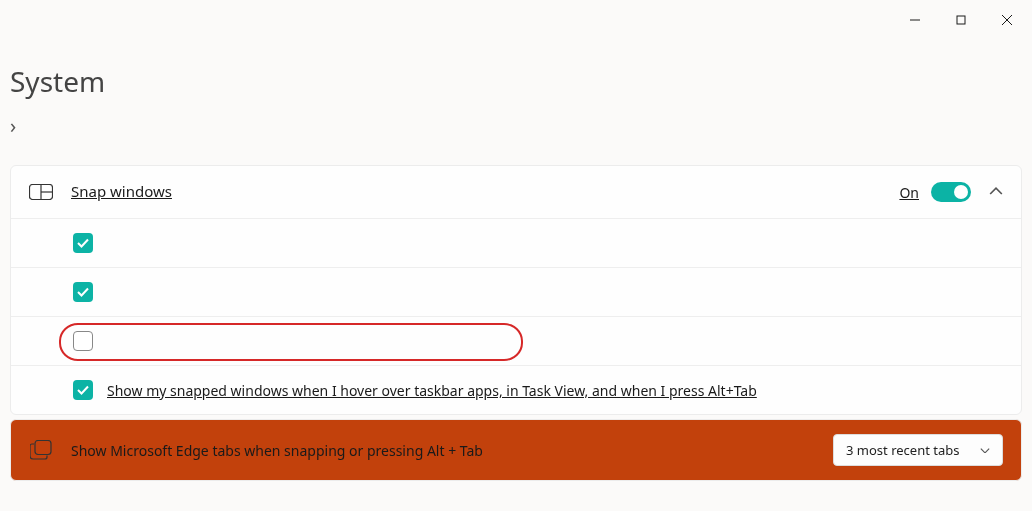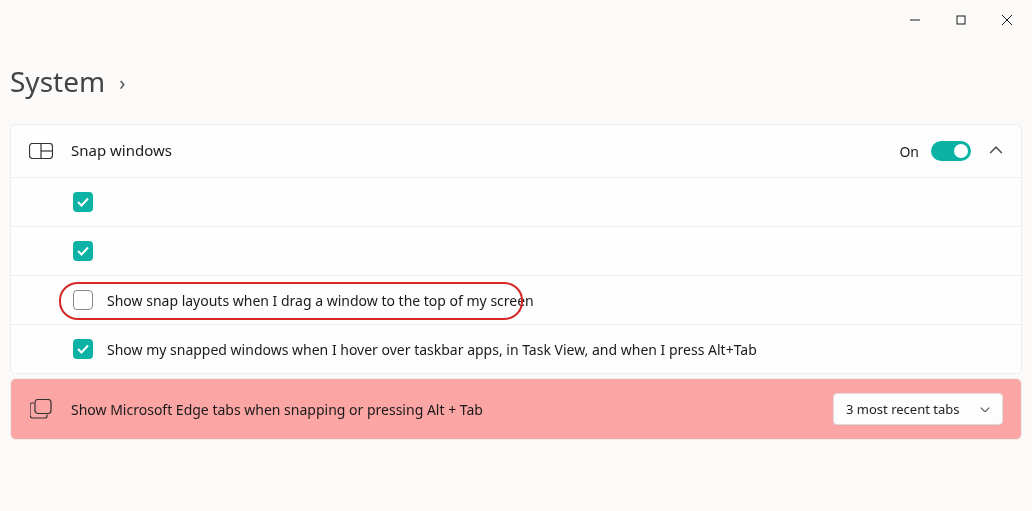--- a/index.html
+++ b/index.html
@@ -26,20 +26,21 @@
       align-items: center;
       justify-content: center;
       color: #1a1a1a;
     }
     .win-btn svg { width: 10px; height: 10px; }
     .breadcrumb {
       padding: 22px 10px 24px 10px;
       display: flex;
       align-items: baseline;
       gap: 14px;
+      flex-direction: column;
     }
     .bc-parent {
       font-size: 28px;
       font-weight: 400;
       color: #444;
     }
     .bc-sep {
       font-size: 20px;
       color: #555;
       position: relative;
@@ -51,20 +52,21 @@
       color: #111;
     }
     .content {
       padding: 0 10px;
     }
     .card {
       background: #fefefe;
       border: 1px solid #ececec;
       border-radius: 6px;
       margin-bottom: 4px;
+      text-decoration: underline;
     }
     .card-header {
       display: flex;
       align-items: center;
       padding: 14px 18px 14px 18px;
       gap: 18px;
     }
     .hdr-icon {
       width: 24px;
       height: 24px;
@@ -152,21 +154,21 @@
       position: absolute;
       left: 48px;
       top: 6px;
       width: 464px;
       height: 38px;
       border: 2px solid #d62828;
       border-radius: 19px / 18px;
       pointer-events: none;
     }
     .card2 {
-      background: #fca5a5;
+      background: #c2410c;
       border: 1px solid #ececec;
       border-radius: 6px;
       display: flex;
       align-items: center;
       padding: 14px 18px 14px 18px;
       gap: 18px;
     }
     .dropdown {
       border: 1px solid #ddd;
       border-radius: 4px;
@@ -244,21 +246,20 @@
         </div>
         <div class="option-row">
           <div class="chk on">
             <svg viewBox="0 0 12 10">
               <path d="M1 5 L4.5 8.5 L11 1.5" fill="none" stroke="currentColor" stroke-width="2"></path>
             </svg>
           </div>
         </div>
         <div class="option-row">
           <div class="chk off"></div>
-          <span>Show snap layouts when I drag a window to the top of my screen</span>
           <div class="highlight-ring"></div>
         </div>
         <div class="option-row">
           <div class="chk on">
             <svg viewBox="0 0 12 10">
               <path d="M1 5 L4.5 8.5 L11 1.5" fill="none" stroke="currentColor" stroke-width="2"></path>
             </svg>
           </div>
           <span>Show my snapped windows when I hover over taskbar apps, in Task View, and when I press Alt+Tab</span>
         </div>

